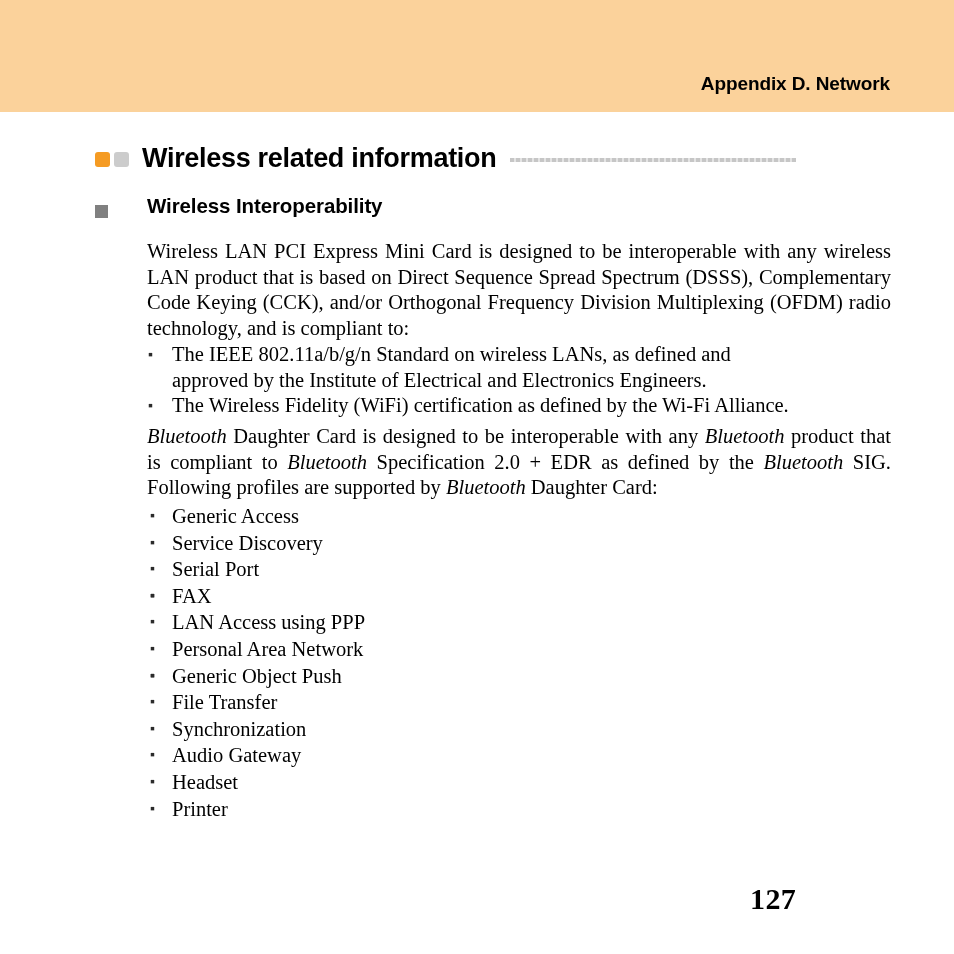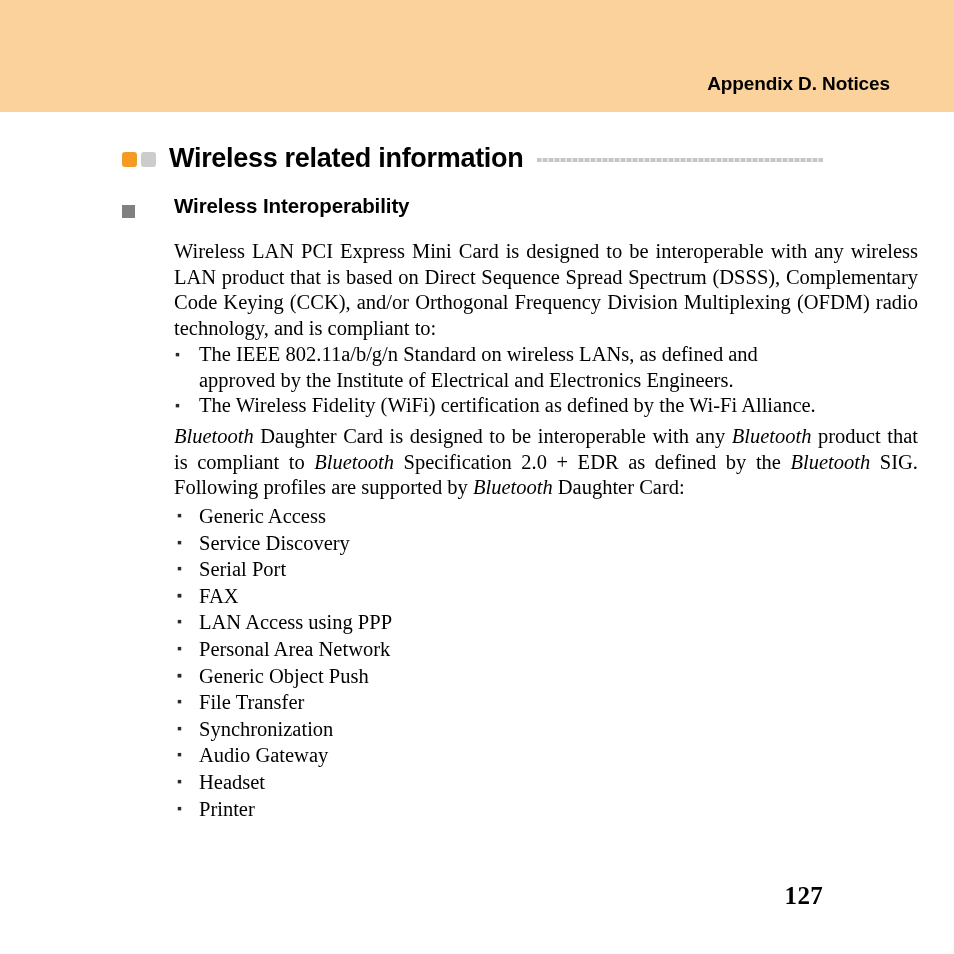--- a/index.html
+++ b/index.html
@@ -37,21 +37,20 @@
     white-space: nowrap;
   }
 
   
   .page {
     position: absolute;
     top: 112px;
     left: 0;
     width: 860px;
     height: 842px;
-    margin-left: 27px;
   }
 
   
   .h1-row {
     position: absolute;
     top: 28px;
     left: 95px;
     right: 64px;
     height: 36px;
     display: flex;
@@ -175,29 +174,29 @@
     line-height: 26.6px;
     color: #2b2b2b;
   }
 
   
   .folio {
     position: absolute;
     right: 64px;
     top: 770px;
     font-weight: bold;
-    font-size: 25px;
+    font-size: 30px;
     letter-spacing: 0.3px;
   }
 </style>
 </head>
 <body>
 
 <div class="header-band">
-  <div class="header-title">Appendix D. Notices</div>
+  <div class="header-title">Appendix D. Network</div>
 </div>
 
 <div class="page">
 
   <div class="h1-row">
     <span class="sq-orange"></span>
     <span class="sq-gray"></span>
     <span class="h1-text">Wireless related information</span>
     <span class="h1-rule"></span>
   </div>

